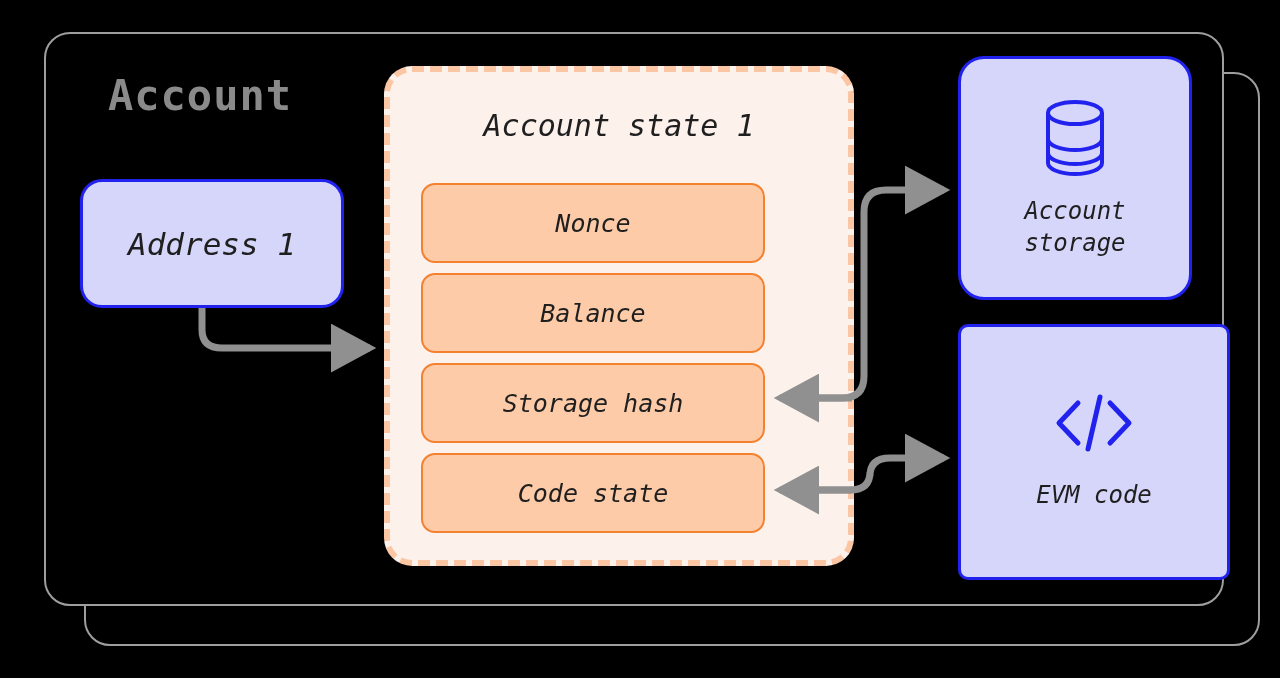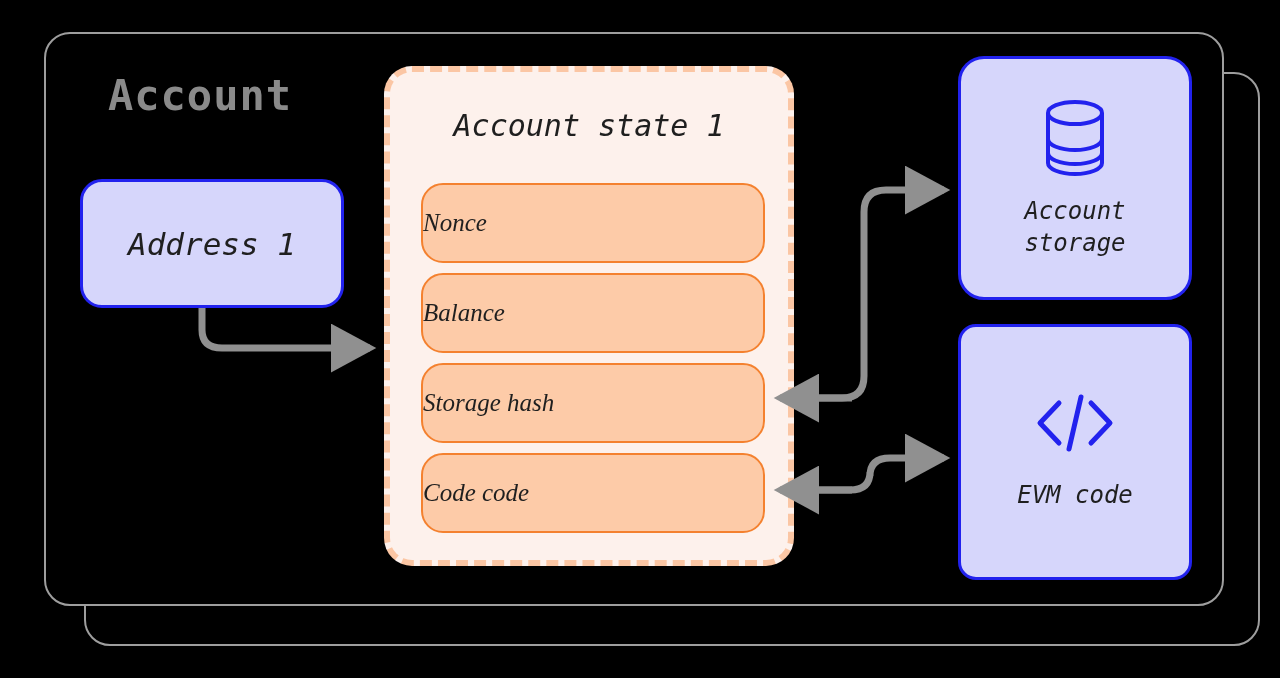--- a/index.html
+++ b/index.html
@@ -23,37 +23,37 @@
   }
 
   .blue-box{
     position:absolute;z-index:5;box-sizing:border-box;
     background:#d6d6fb;border:3px solid #2222ee;border-radius:22px;
     display:flex;flex-direction:column;align-items:center;justify-content:center;
     color:#1f1f1f;font-style:italic;
   }
   #address-box{left:68px;top:179px;width:264px;height:129px;font-size:31px;}
   #storage-box{left:946px;top:56px;width:234px;height:244px;border-radius:26px;}
-  #evm-box{left:946px;top:324px;width:234px;height:256px;border-radius:18px;}
+  #evm-box{left:946px;top:324px;width:272px;height:256px;border-radius:10px;}
   .blue-label{font-size:24px;font-style:italic;text-align:center;line-height:1.35;}
 
   #state-card{
-    position:absolute;left:372px;top:66px;width:410px;height:500px;z-index:5;
+    position:absolute;left:372px;top:66px;width:470px;height:500px;z-index:5;
     box-sizing:border-box;background:#fdf1ec;
     border:6px dashed #fbc6a4;border-radius:28px;
   }
   #state-title{
     position:absolute;left:0;top:36px;width:100%;text-align:center;
     font-size:30px;font-style:italic;color:#1f1f1f;
   }
   .pill{
     position:absolute;left:31px;width:344px;height:80px;box-sizing:border-box;
-    background:#fdcba8;border:2px solid #f4812f;border-radius:22px;
-    display:flex;align-items:center;
-    font-size:25px;font-style:italic;color:#1f1f1f;font-family:Liberation Serif, serif;
+    background:#fdcba8;border:2px solid #f4812f;border-radius:14px;
+    display:flex;align-items:center;justify-content:center;
+    font-size:25px;font-style:italic;color:#1f1f1f;
   }
   #pill-0{top:111px;}
   #pill-1{top:201px;}
   #pill-2{top:291px;}
   #pill-3{top:381px;}
 
   #wires{position:absolute;left:0;top:0;width:1280px;height:678px;z-index:6;pointer-events:none;}
 
   .icon-wrap{display:flex;align-items:center;justify-content:center;}
   #storage-icon{margin-bottom:16px;}
@@ -78,21 +78,21 @@
     <div class="pill" id="pill-0">
       <span>Nonce</span>
     </div>
     <div class="pill" id="pill-2">
       <span>Storage hash</span>
     </div>
     <div class="pill" id="pill-1">
       <span>Balance</span>
     </div>
     <div class="pill" id="pill-3">
-      <span>Code code</span>
+      <span>Code state</span>
     </div>
   </div>
 
   <div class="blue-box" id="storage-box">
     <div class="icon-wrap" id="storage-icon">
       <svg width="68" height="82" viewBox="0 0 68 82" fill="none">
         <ellipse cx="34" cy="16" rx="27" ry="11" stroke="#2222ee" stroke-width="4"></ellipse>
         <path d="M7 16 V66 C7 72 19 77 34 77 C49 77 61 72 61 66 V16" stroke="#2222ee" stroke-width="4" fill="none"></path>
         <path d="M7 42 C7 48 19 53 34 53 C49 53 61 48 61 42" stroke="#2222ee" stroke-width="4" fill="none"></path>
         <path d="M7 56 C7 62 19 67 34 67 C49 67 61 62 61 56" stroke="#2222ee" stroke-width="4" fill="none"></path>

